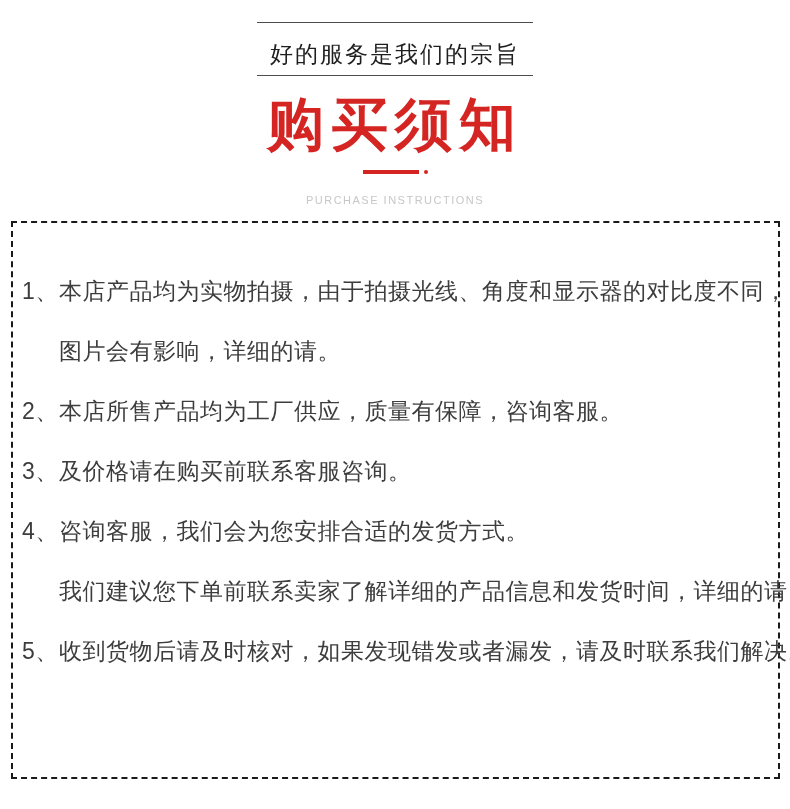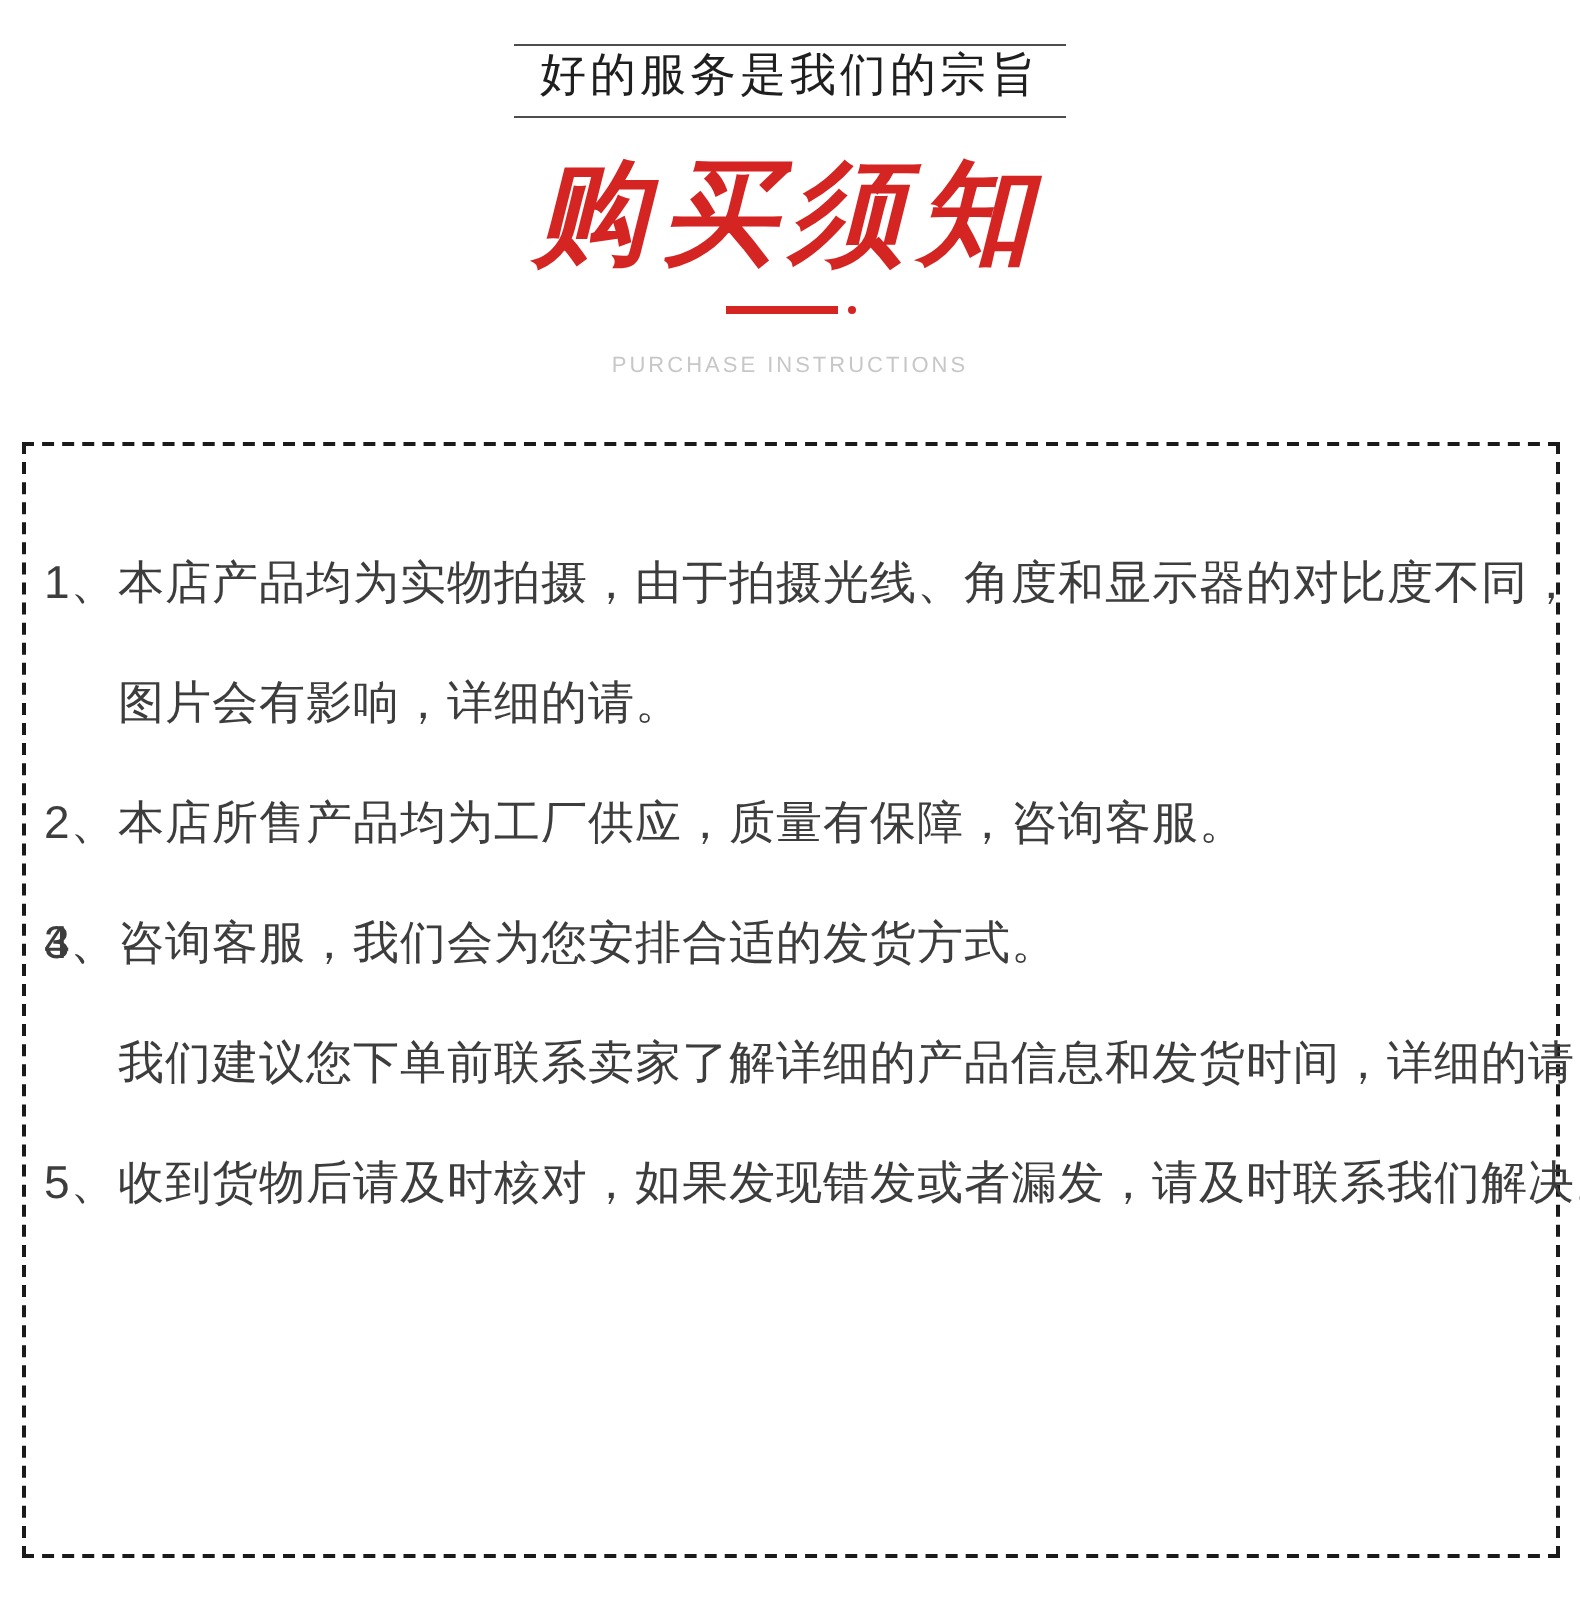--- a/index.html
+++ b/index.html
@@ -15,34 +15,33 @@
     overflow: hidden;
   }
   .header {
     text-align: center;
     padding-top: 22px;
   }
   .slogan {
     display: inline-block;
     border-top: 1px solid #4d4d4d;
     border-bottom: 1px solid #4d4d4d;
-    padding: 3px 13px 9px 13px;
+    padding: 20px 13px 9px 13px;
     font-size: 23px;
     line-height: 23px;
     letter-spacing: 2px;
     color: #1f1f1f;
   }
   .title {
     margin: 20px 0 0 0;
     font-size: 57px;
     line-height: 57px;
     font-weight: 700;
     letter-spacing: 7px;
     color: #d42523;
-    font-style: italic;
   }
   .title-underline {
     margin-top: 17px;
     display: flex;
     justify-content: center;
     align-items: center;
     height: 4px;
   }
   .title-underline .bar {
     width: 56px;
@@ -115,20 +114,21 @@
     <span class="line">图片会有影响，详细的请。</span>
   </div>
 
   <div class="notice-item">
     <span class="num">2、</span>
     <span class="line">本店所售产品均为工厂供应，质量有保障，咨询客服。</span>
   </div>
 
   <div class="notice-item">
     <span class="num">3、</span>
+    <span class="line">及价格请在购买前联系客服咨询。</span>
   </div>
 
   <div class="notice-item">
     <span class="num">4、</span>
     <span class="line">咨询客服，我们会为您安排合适的发货方式。</span>
     <span class="line">我们建议您下单前联系卖家了解详细的产品信息和发货时间，详细的请</span>
   </div>
 
   <div class="notice-item">
     <span class="num">5、</span>

